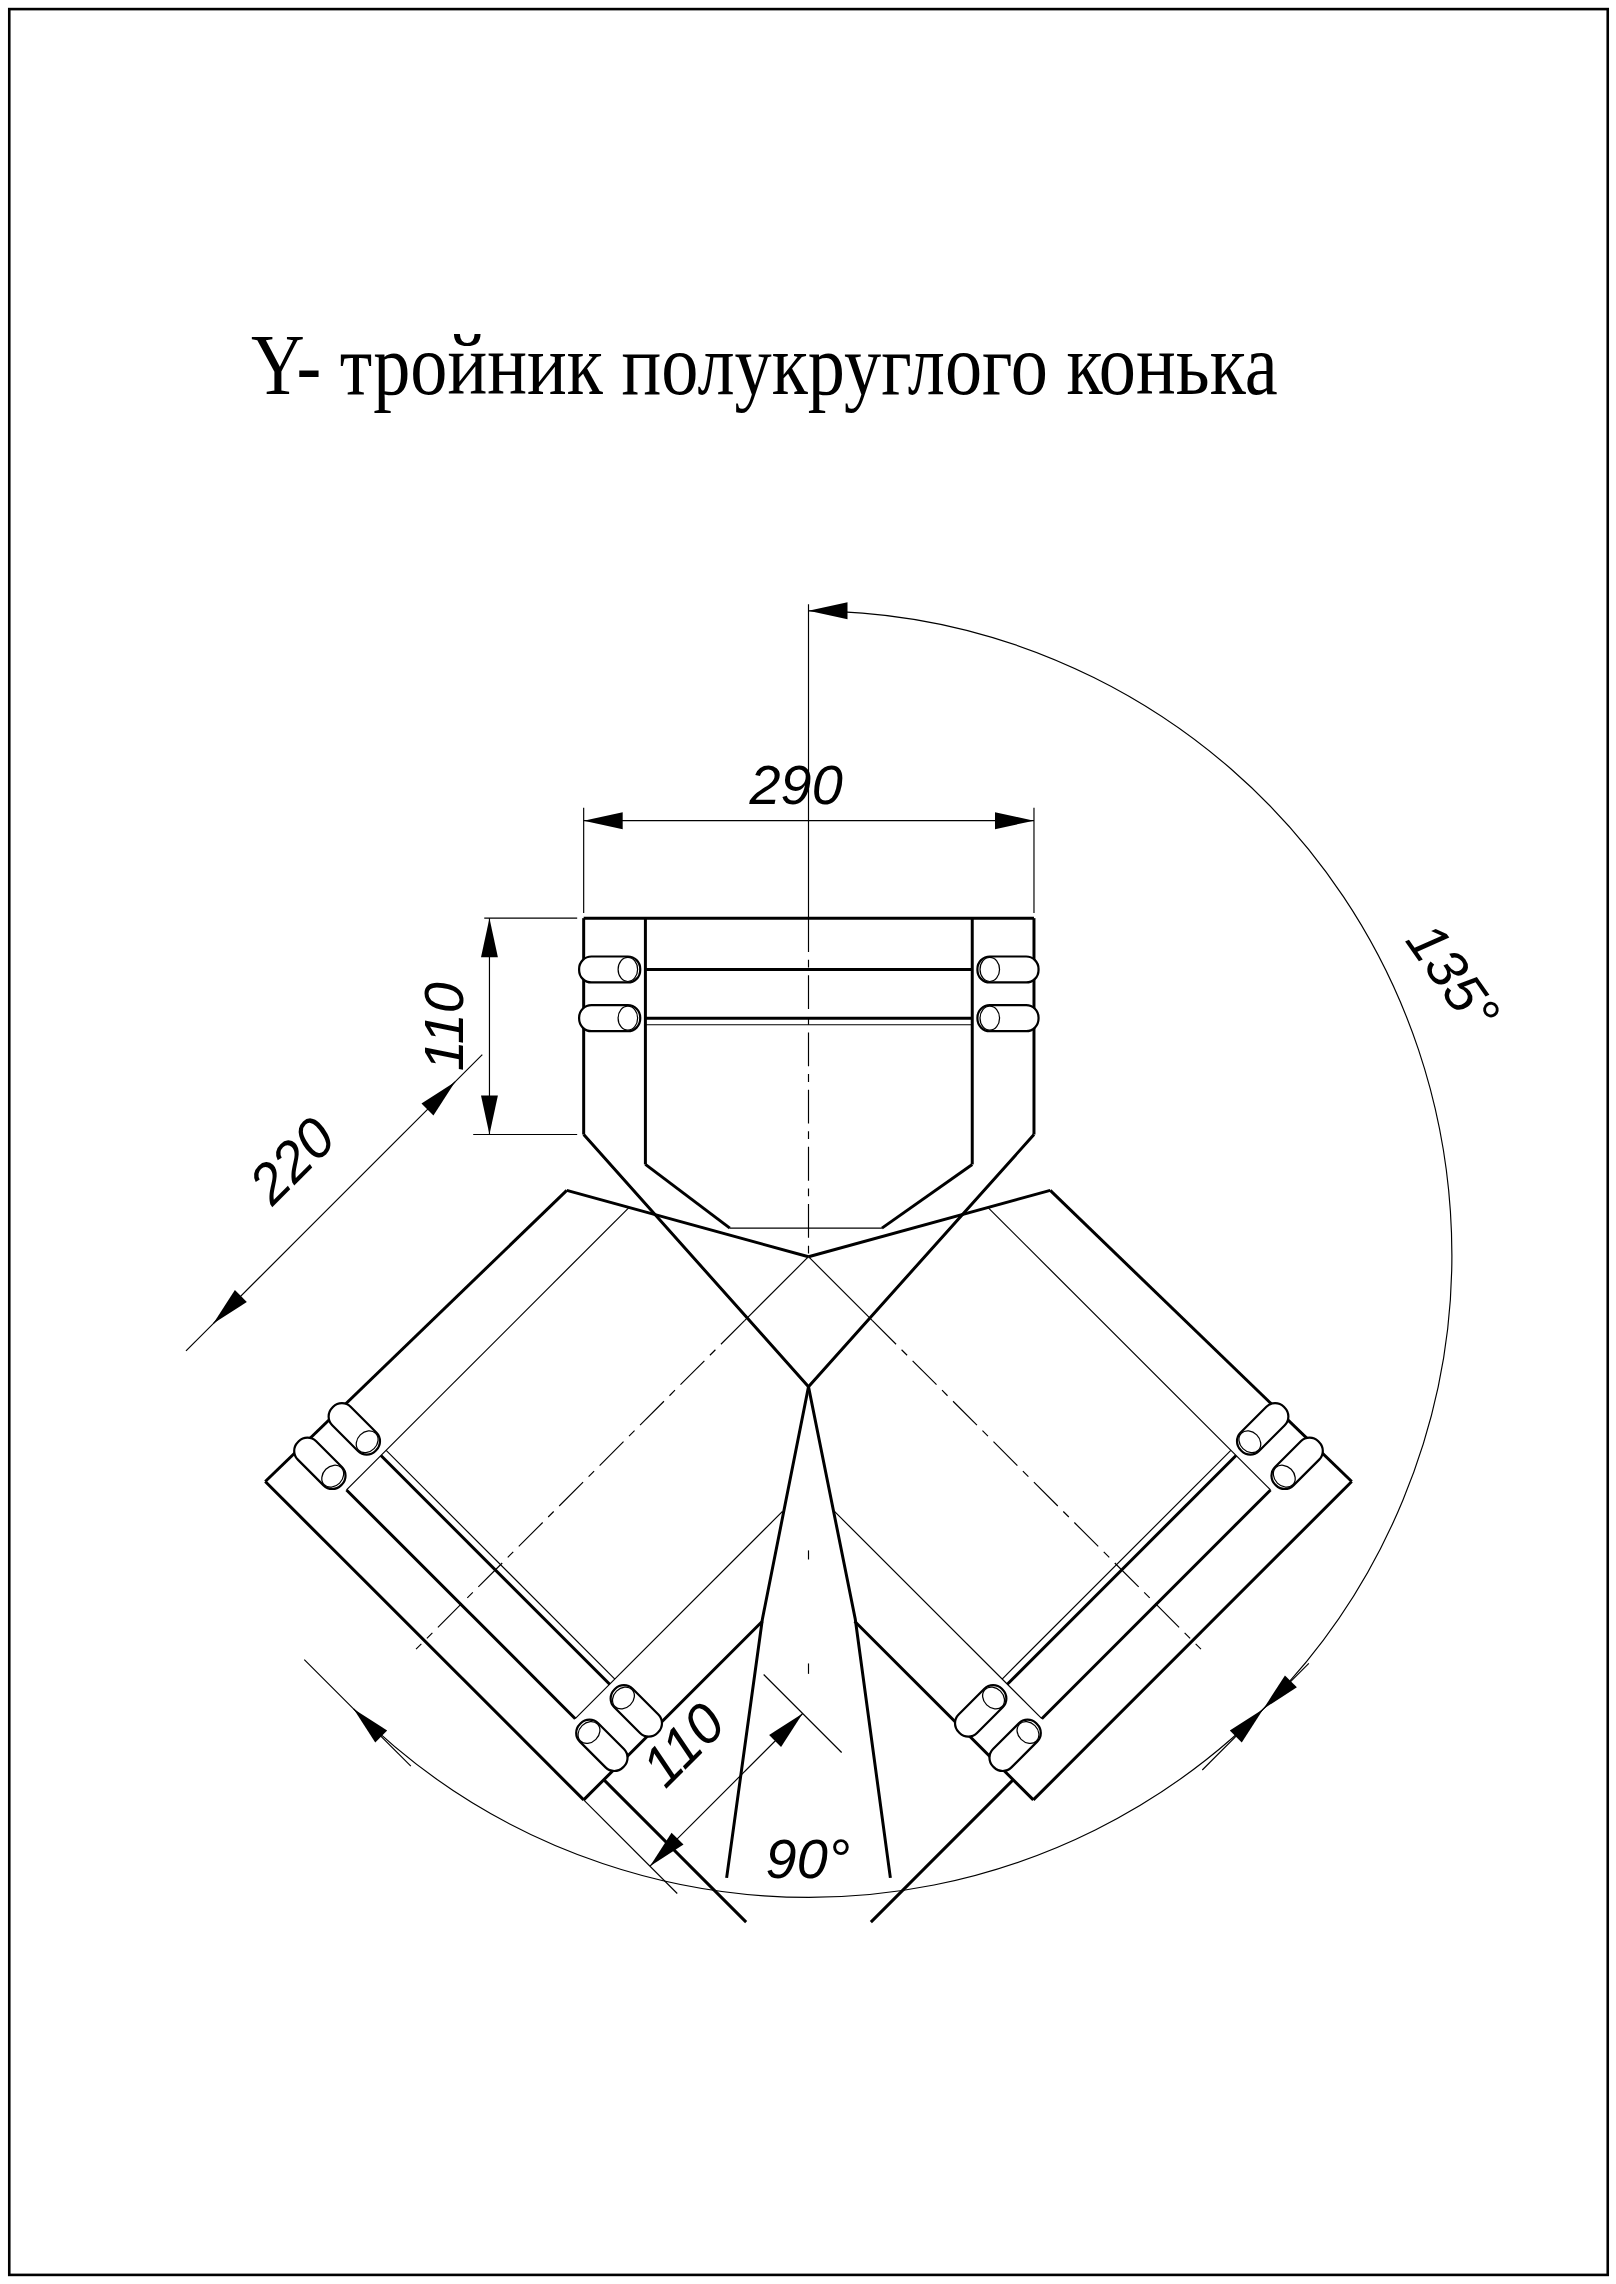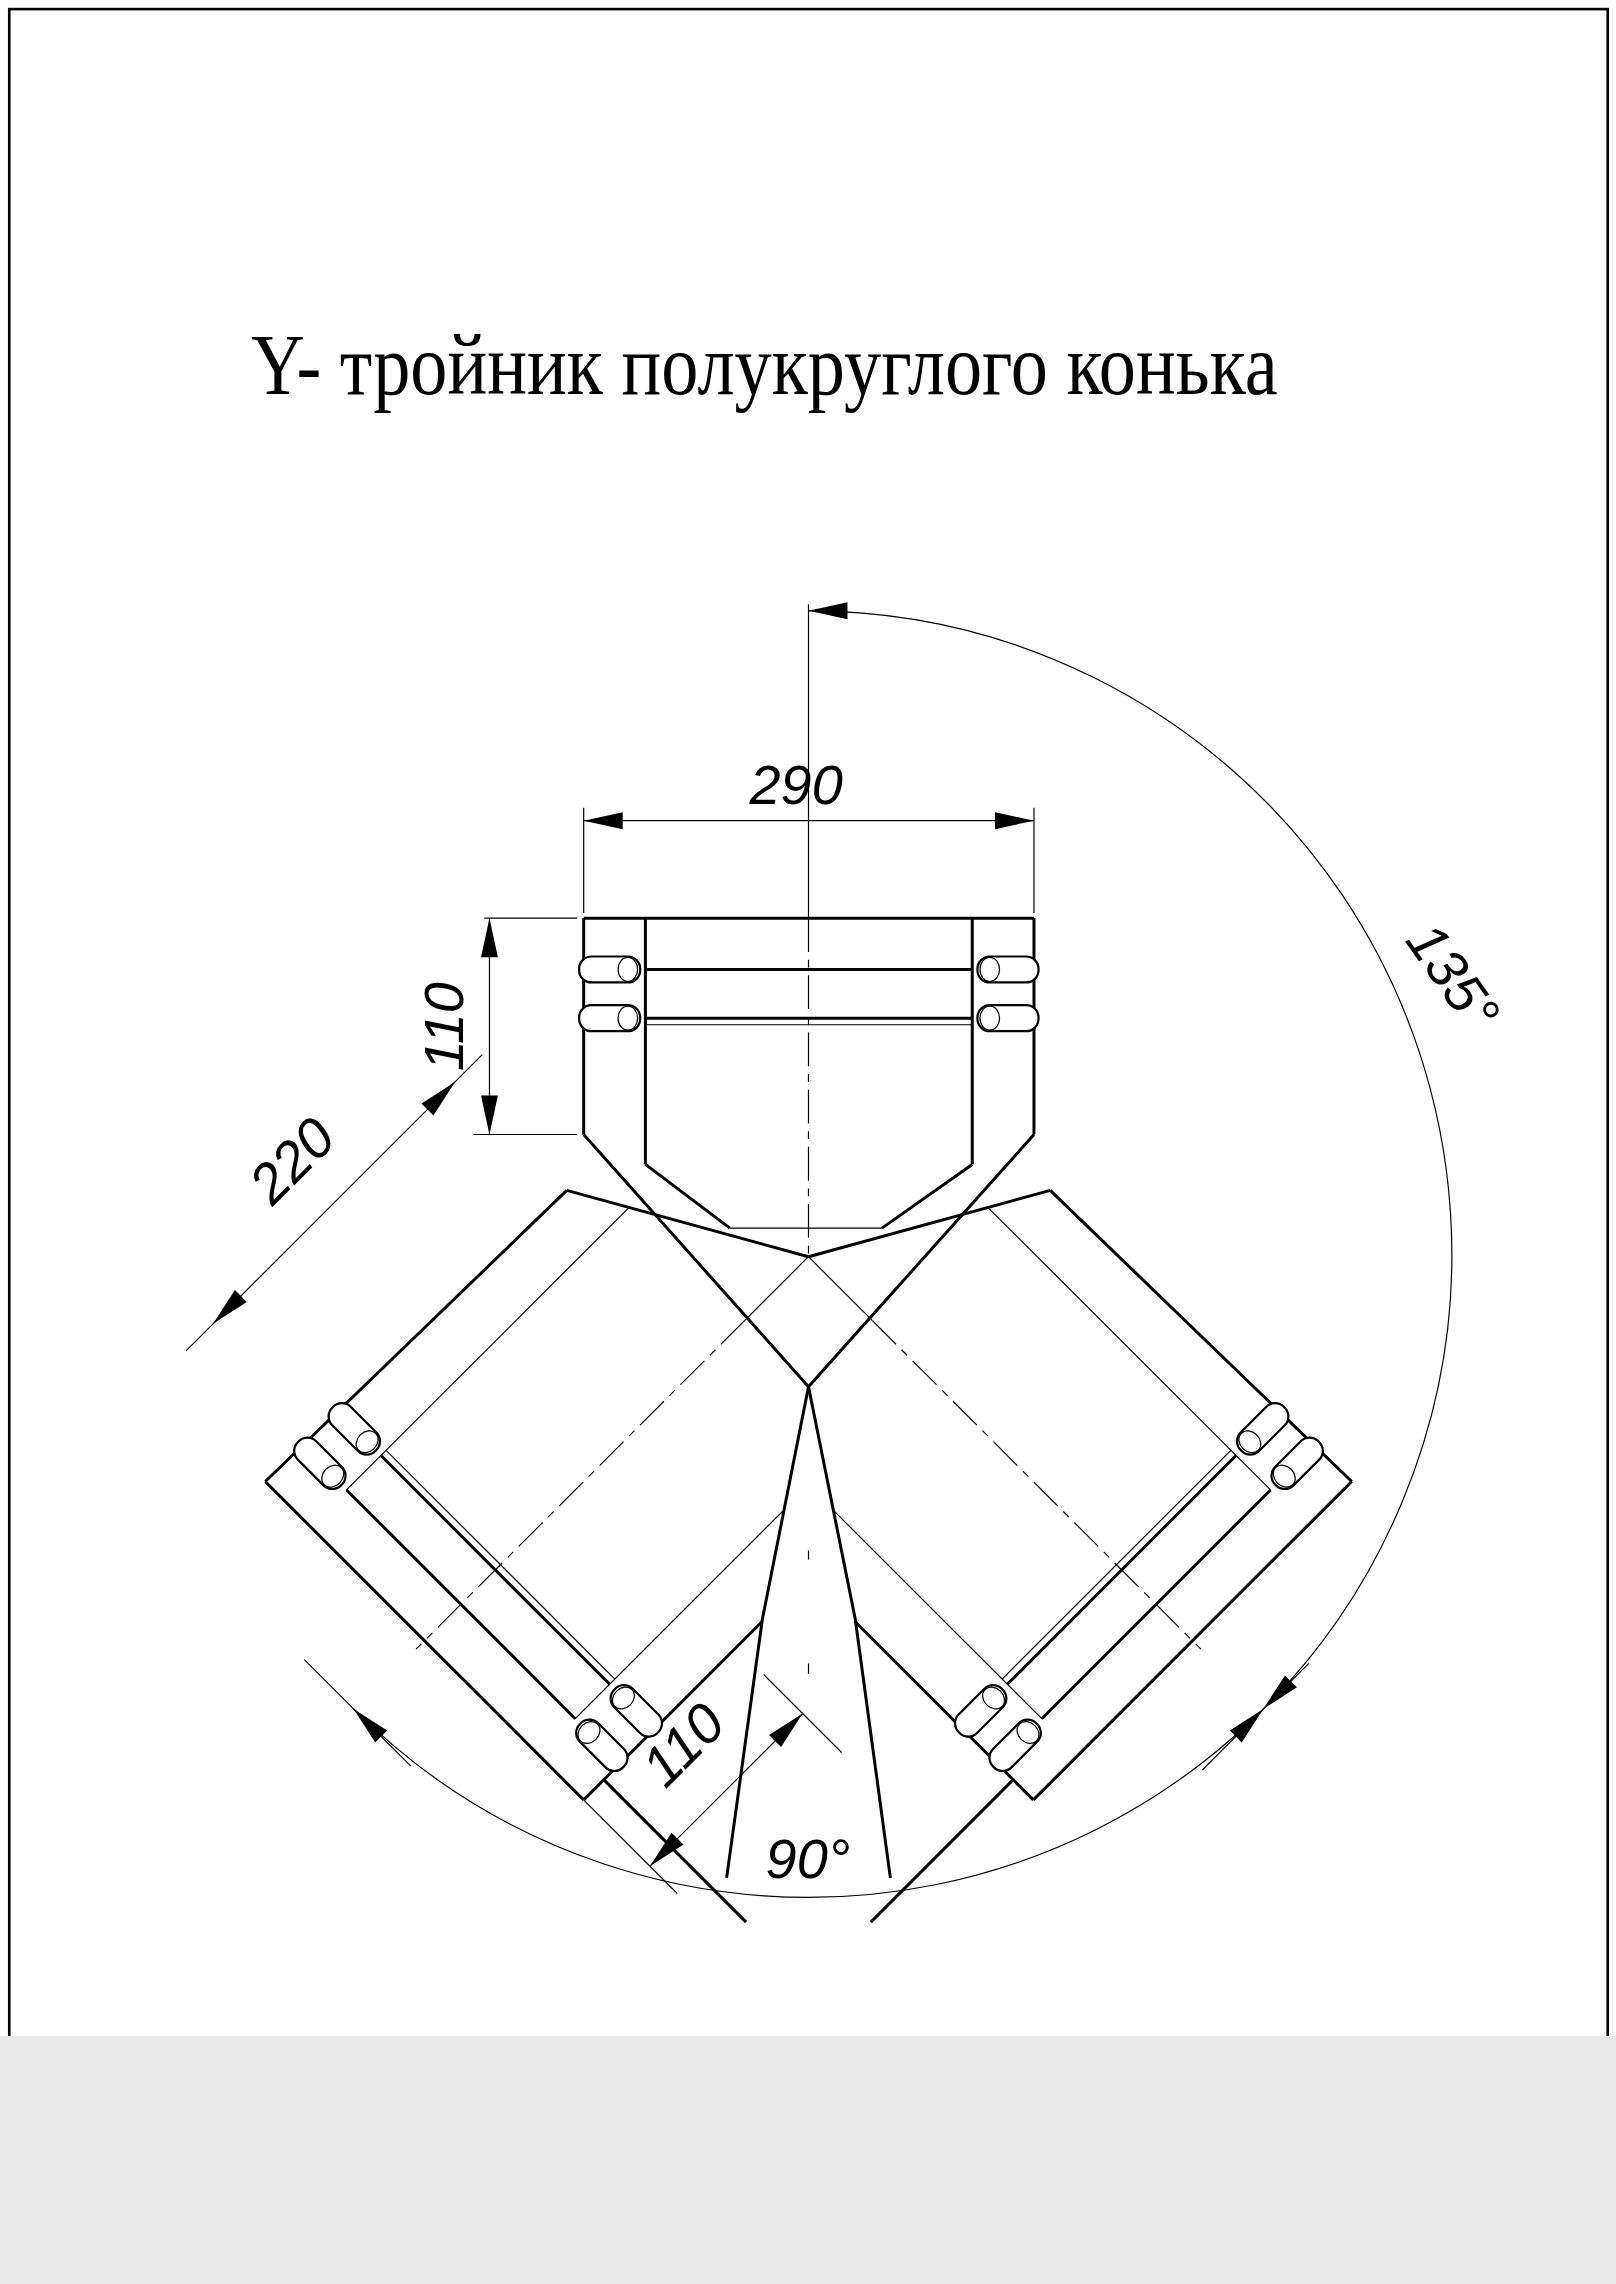--- a/index.html
+++ b/index.html
@@ -1,18 +1,18 @@
 <!DOCTYPE html>
 <html style="font-size:10.4px"><head>
 <meta charset="utf-8">
 <style>
   html,body{margin:0;padding:0;background:#e8e8e8;}
   .page{
     position:relative;
-    width:1617px;height:2036px;
+    width:1617px;height:2284px;
     background:#ffffff;
     font-family:"Liberation Serif", serif;
     overflow:hidden;
   }
   svg{position:absolute;left:0;top:0;}
   .thick{stroke:#000;stroke-width:4.6;fill:none;stroke-linecap:butt;stroke-linejoin:miter;}
   .thin{stroke:#000;stroke-width:1.8;fill:none;}
   .cline{stroke:#000;stroke-width:1.8;fill:none;stroke-dasharray:52 12 12 12;}
   .pillbody{stroke:#000;stroke-width:3.4;fill:#fff;}
   .pillend{stroke:#000;stroke-width:1.9;fill:#fff;}

